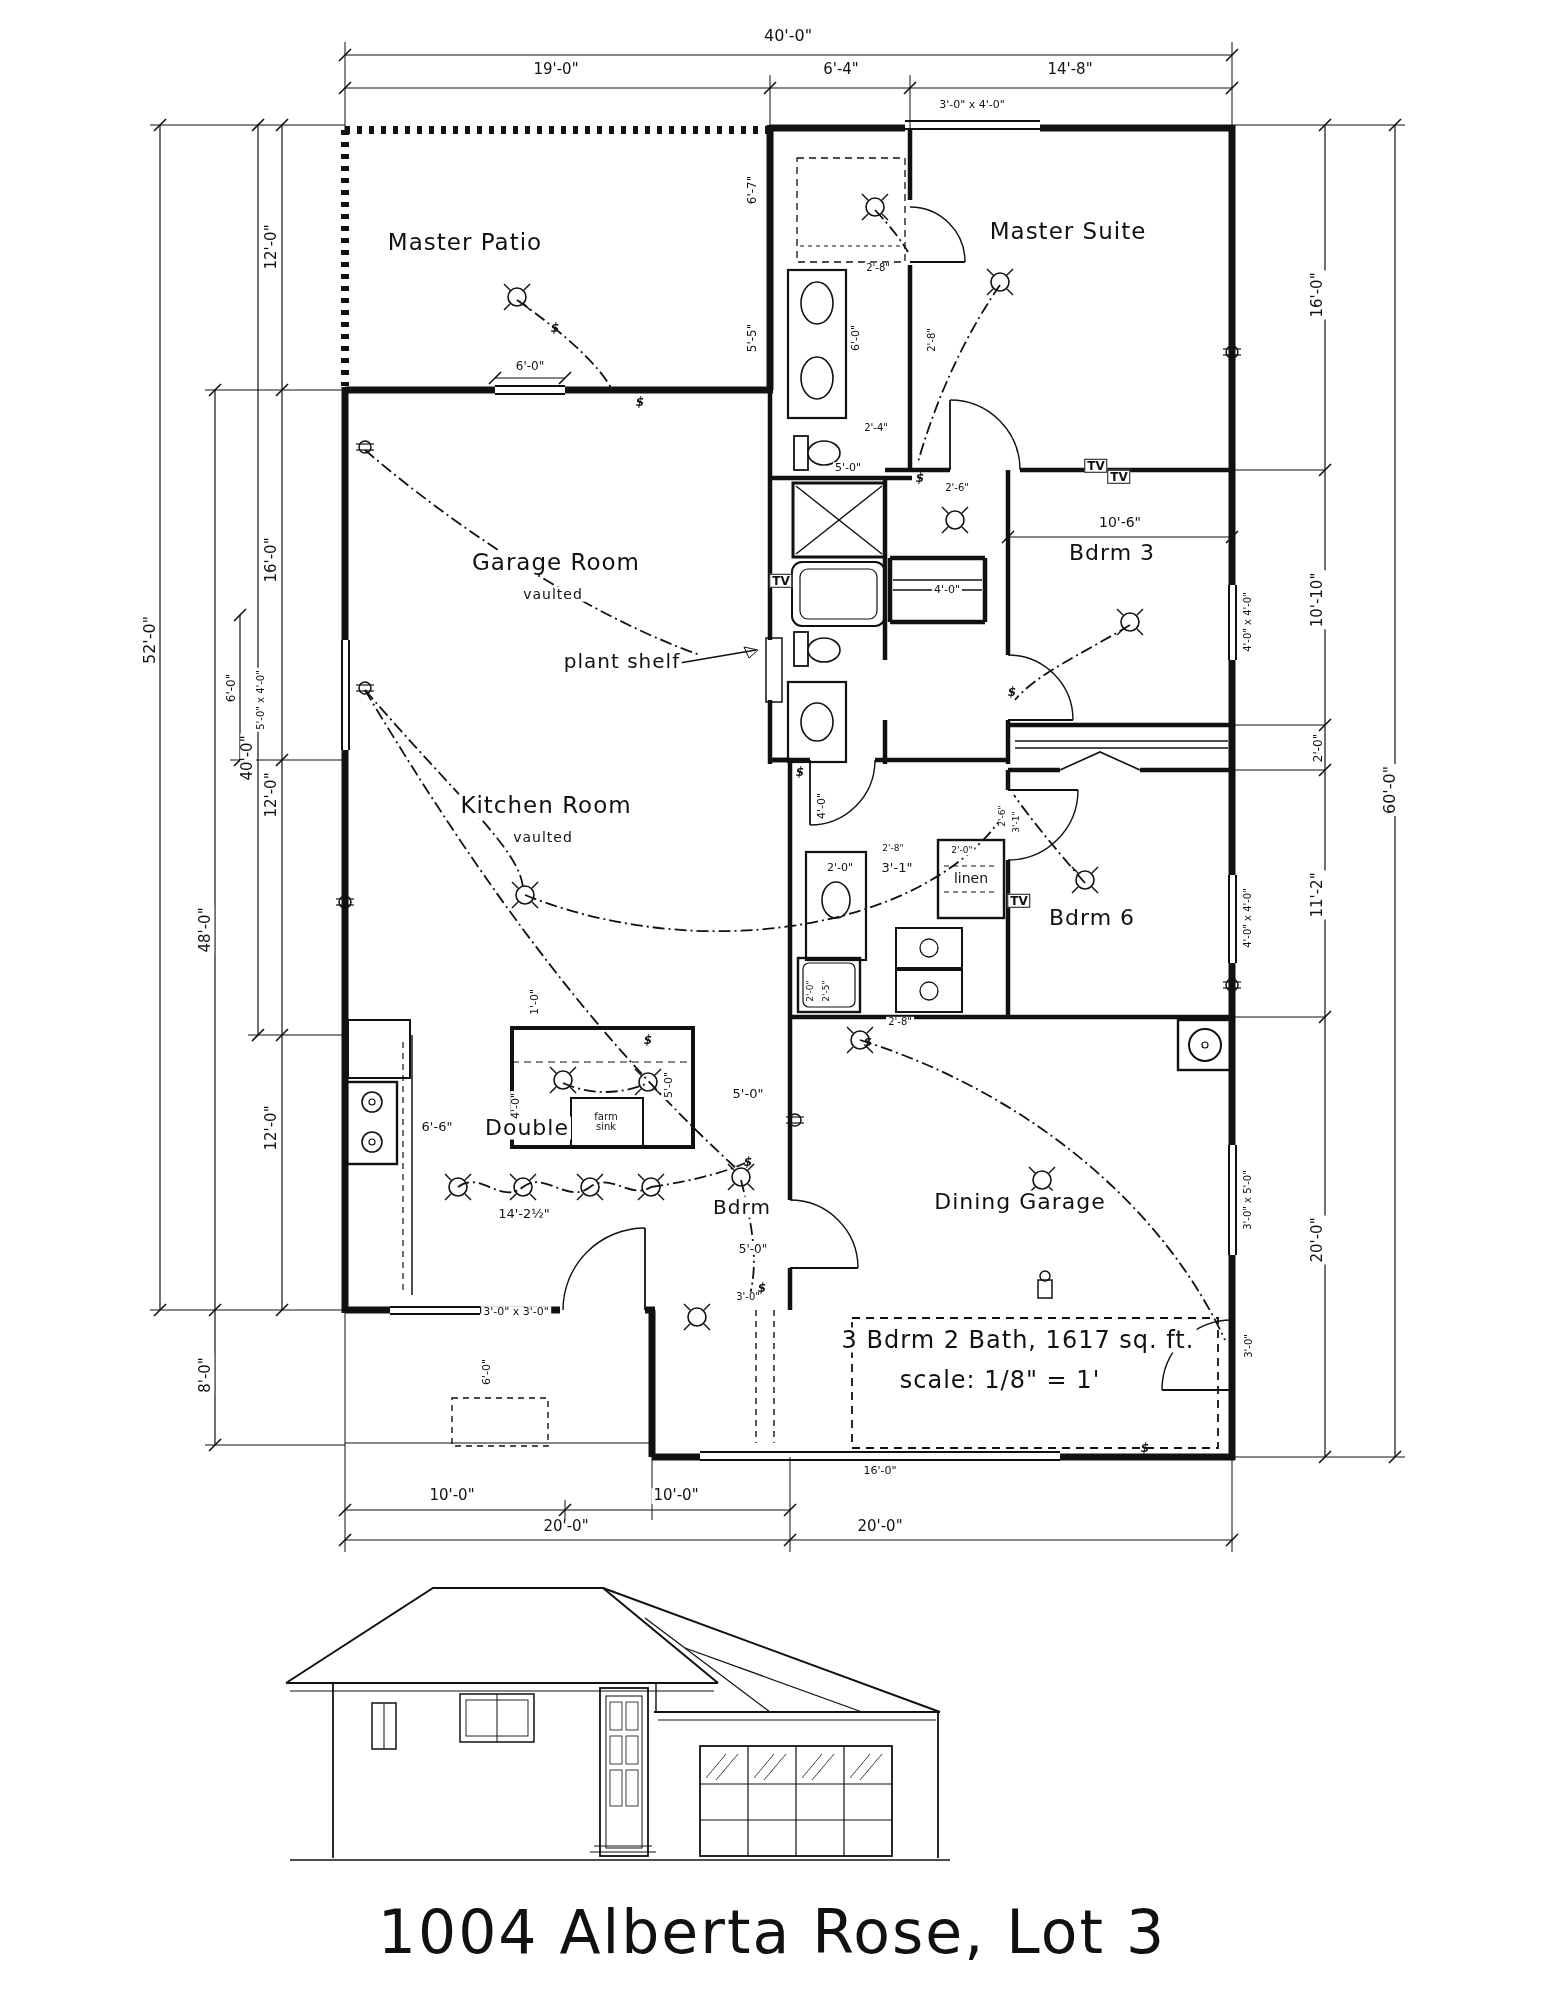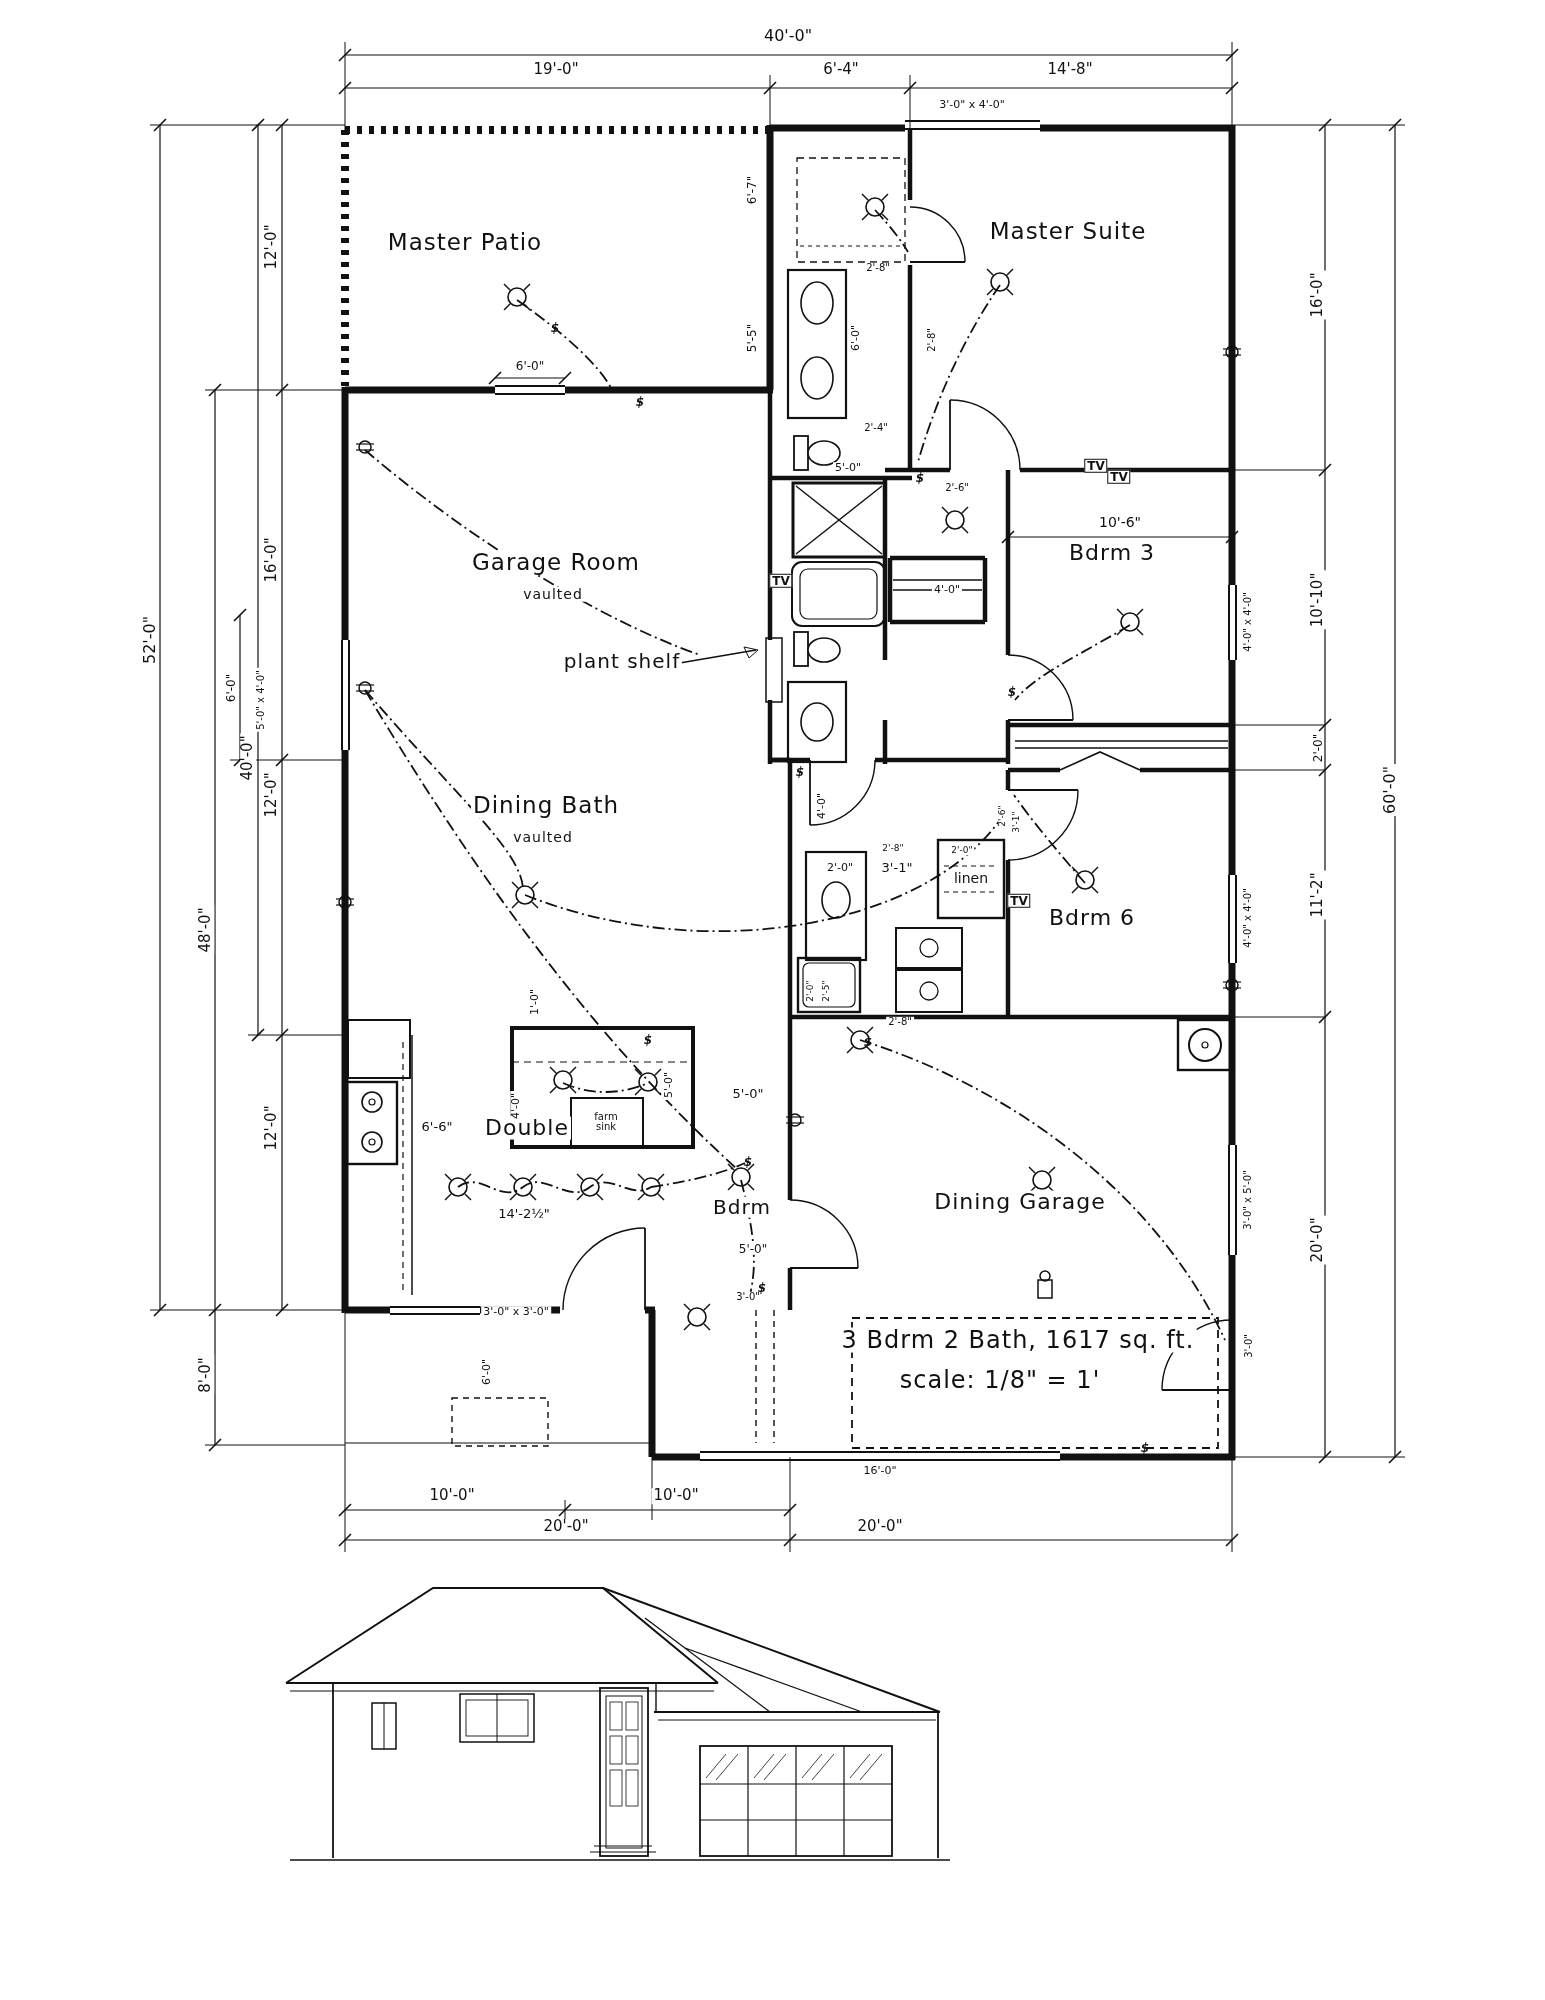--- a/index.html
+++ b/index.html
@@ -403,21 +403,21 @@
         <path d="M850,1778 L870,1754" fill="none" stroke="#111" stroke-width="0.8"></path>
         <path d="M860,1780 L882,1754" fill="none" stroke="#111" stroke-width="0.8"></path>
       </g>
   </svg>
   <div id="labels">
       <div class="lbl room" style="left: 465px; top: 243px; font-size: 23px;">Master Patio</div>
       <div class="lbl room" style="left: 1068px; top: 232px; font-size: 23px;">Master Suite</div>
       <div class="lbl room" style="left: 556px; top: 563px; font-size: 23px;">Garage Room</div>
       <div class="lbl room" style="left: 553px; top: 594px; font-size: 14px;">vaulted</div>
       <div class="lbl room" style="left: 622px; top: 661px; font-size: 20px;">plant shelf</div>
-      <div class="lbl room" style="left: 546px; top: 806px; font-size: 23px;">Dining Bath</div>
+      <div class="lbl room" style="left: 546px; top: 806px; font-size: 23px;">Kitchen Room</div>
       <div class="lbl room" style="left: 543px; top: 837px; font-size: 14px;">vaulted</div>
       <div class="lbl room" style="left: 1112px; top: 553px; font-size: 22px;">Bdrm 3</div>
       <div class="lbl room" style="left: 1092px; top: 918px; font-size: 22px;">Bdrm 6</div>
       <div class="lbl room" style="left: 527px; top: 1128px; font-size: 22px;">Double</div>
       <div class="lbl room" style="left: 742px; top: 1207px; font-size: 20px;">Bdrm</div>
       <div class="lbl room" style="left: 1020px; top: 1202px; font-size: 22px;">Dining Garage</div>
       <div class="lbl dim" style="left: 788px; top: 36px; font-size: 16px;">40'-0"</div>
       <div class="lbl dim" style="left: 556px; top: 70px; font-size: 15px;">19'-0"</div>
       <div class="lbl dim" style="left: 841px; top: 70px; font-size: 15px;">6'-4"</div>
       <div class="lbl dim" style="left: 1070px; top: 70px; font-size: 15px;">14'-8"</div>
@@ -491,13 +491,14 @@
       <div class="lbl sw" style="left: 1012px; top: 692px; font-size: 12px;">$</div>
       <div class="lbl sw" style="left: 800px; top: 772px; font-size: 12px;">$</div>
       <div class="lbl sw" style="left: 648px; top: 1040px; font-size: 12px;">$</div>
       <div class="lbl sw" style="left: 748px; top: 1162px; font-size: 12px;">$</div>
       <div class="lbl sw" style="left: 762px; top: 1288px; font-size: 12px;">$</div>
       <div class="lbl sw" style="left: 868px; top: 1042px; font-size: 12px;">$</div>
       <div class="lbl sw" style="left: 1145px; top: 1448px; font-size: 12px;">$</div>
       <div class="lbl note" style="left: 1018px; top: 1340px; font-size: 24px; text-align: center;">3 Bdrm 2 Bath, 1617 sq. ft.</div>
       <div class="lbl note" style="left: 1000px; top: 1380px; font-size: 24px;">scale: 1/8" = 1'</div>
     </div>
+  <div class="title">1004 Alberta Rose, Lot 3</div>
 </div>
 
 </body></html>

